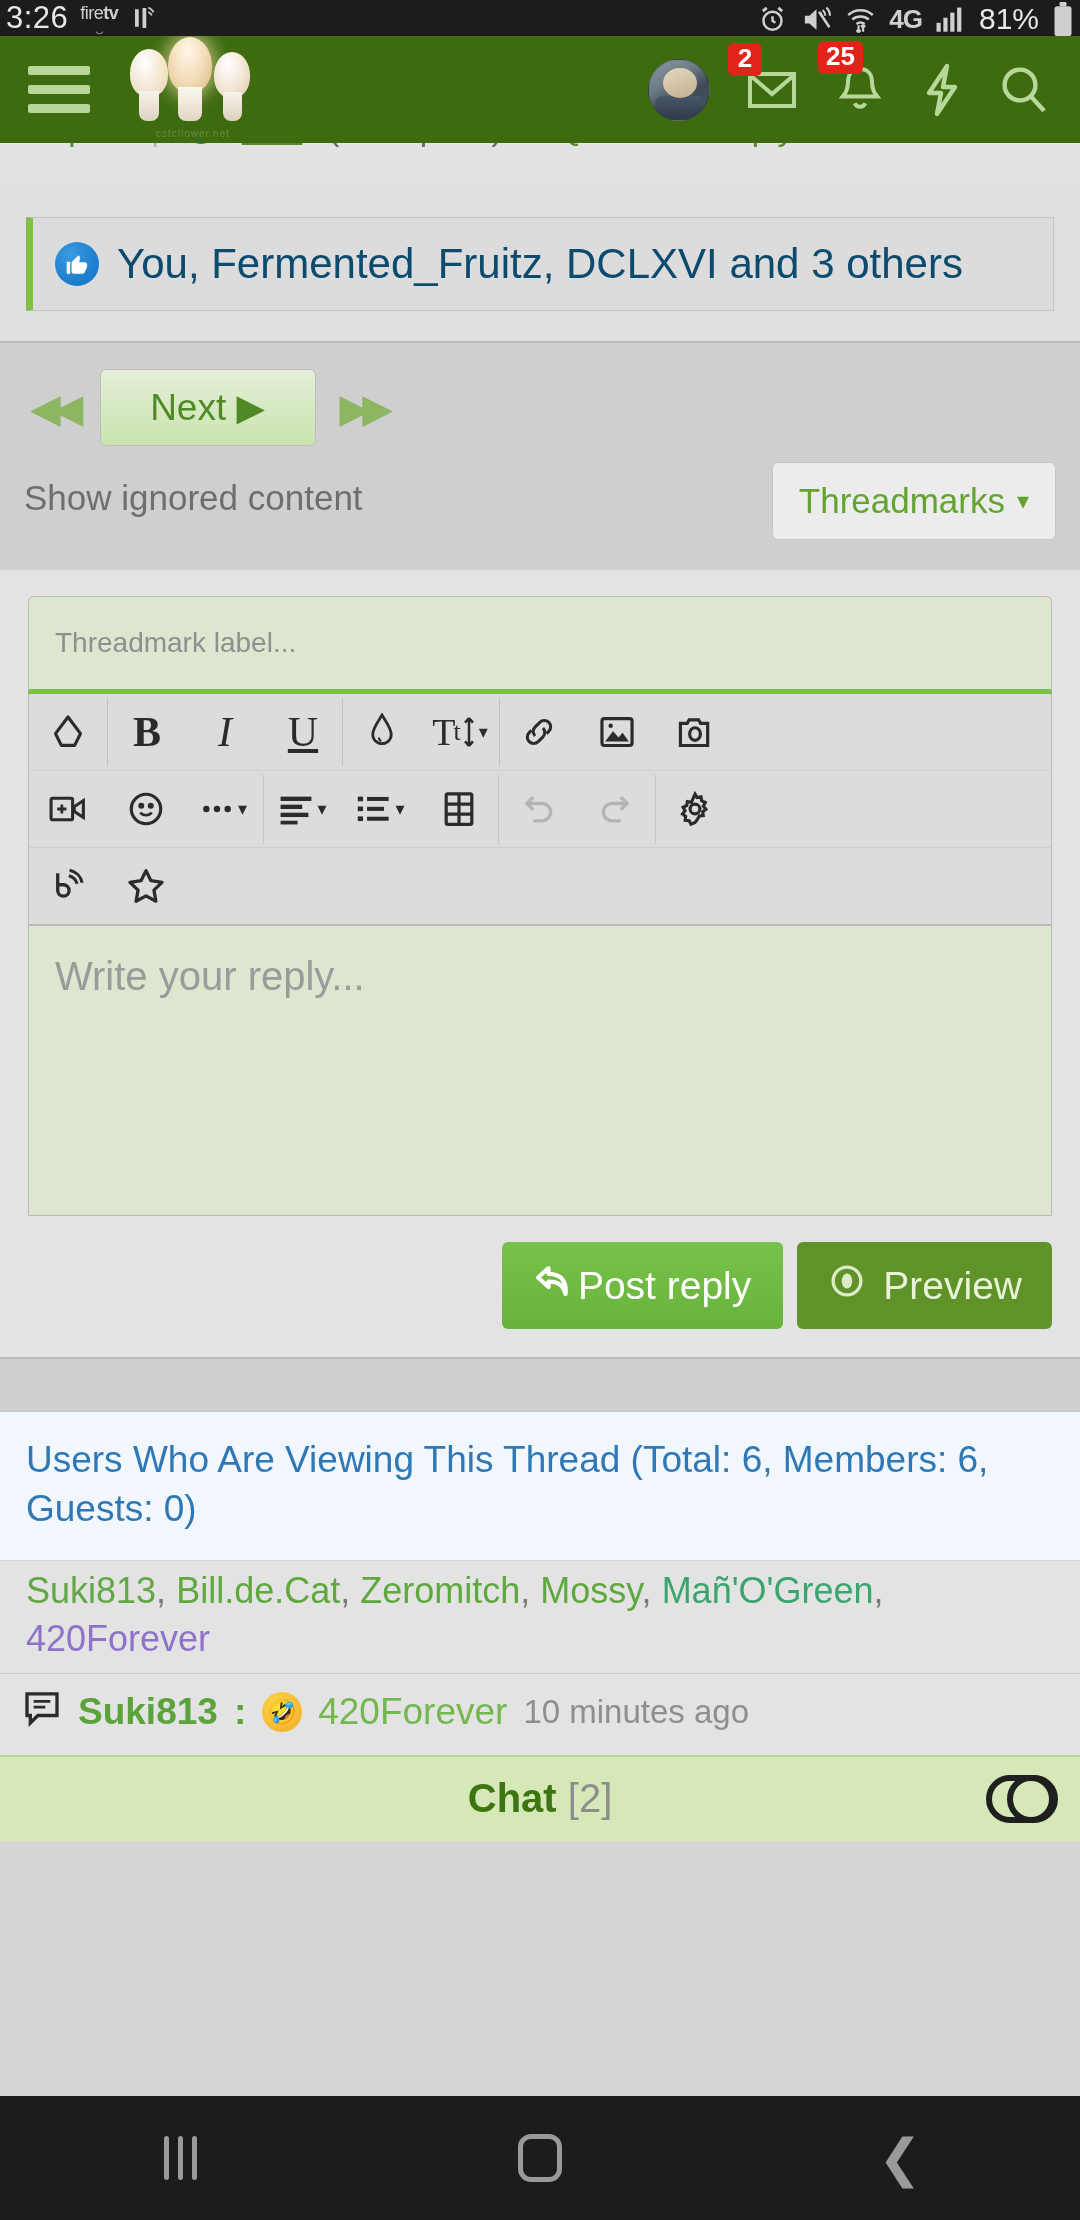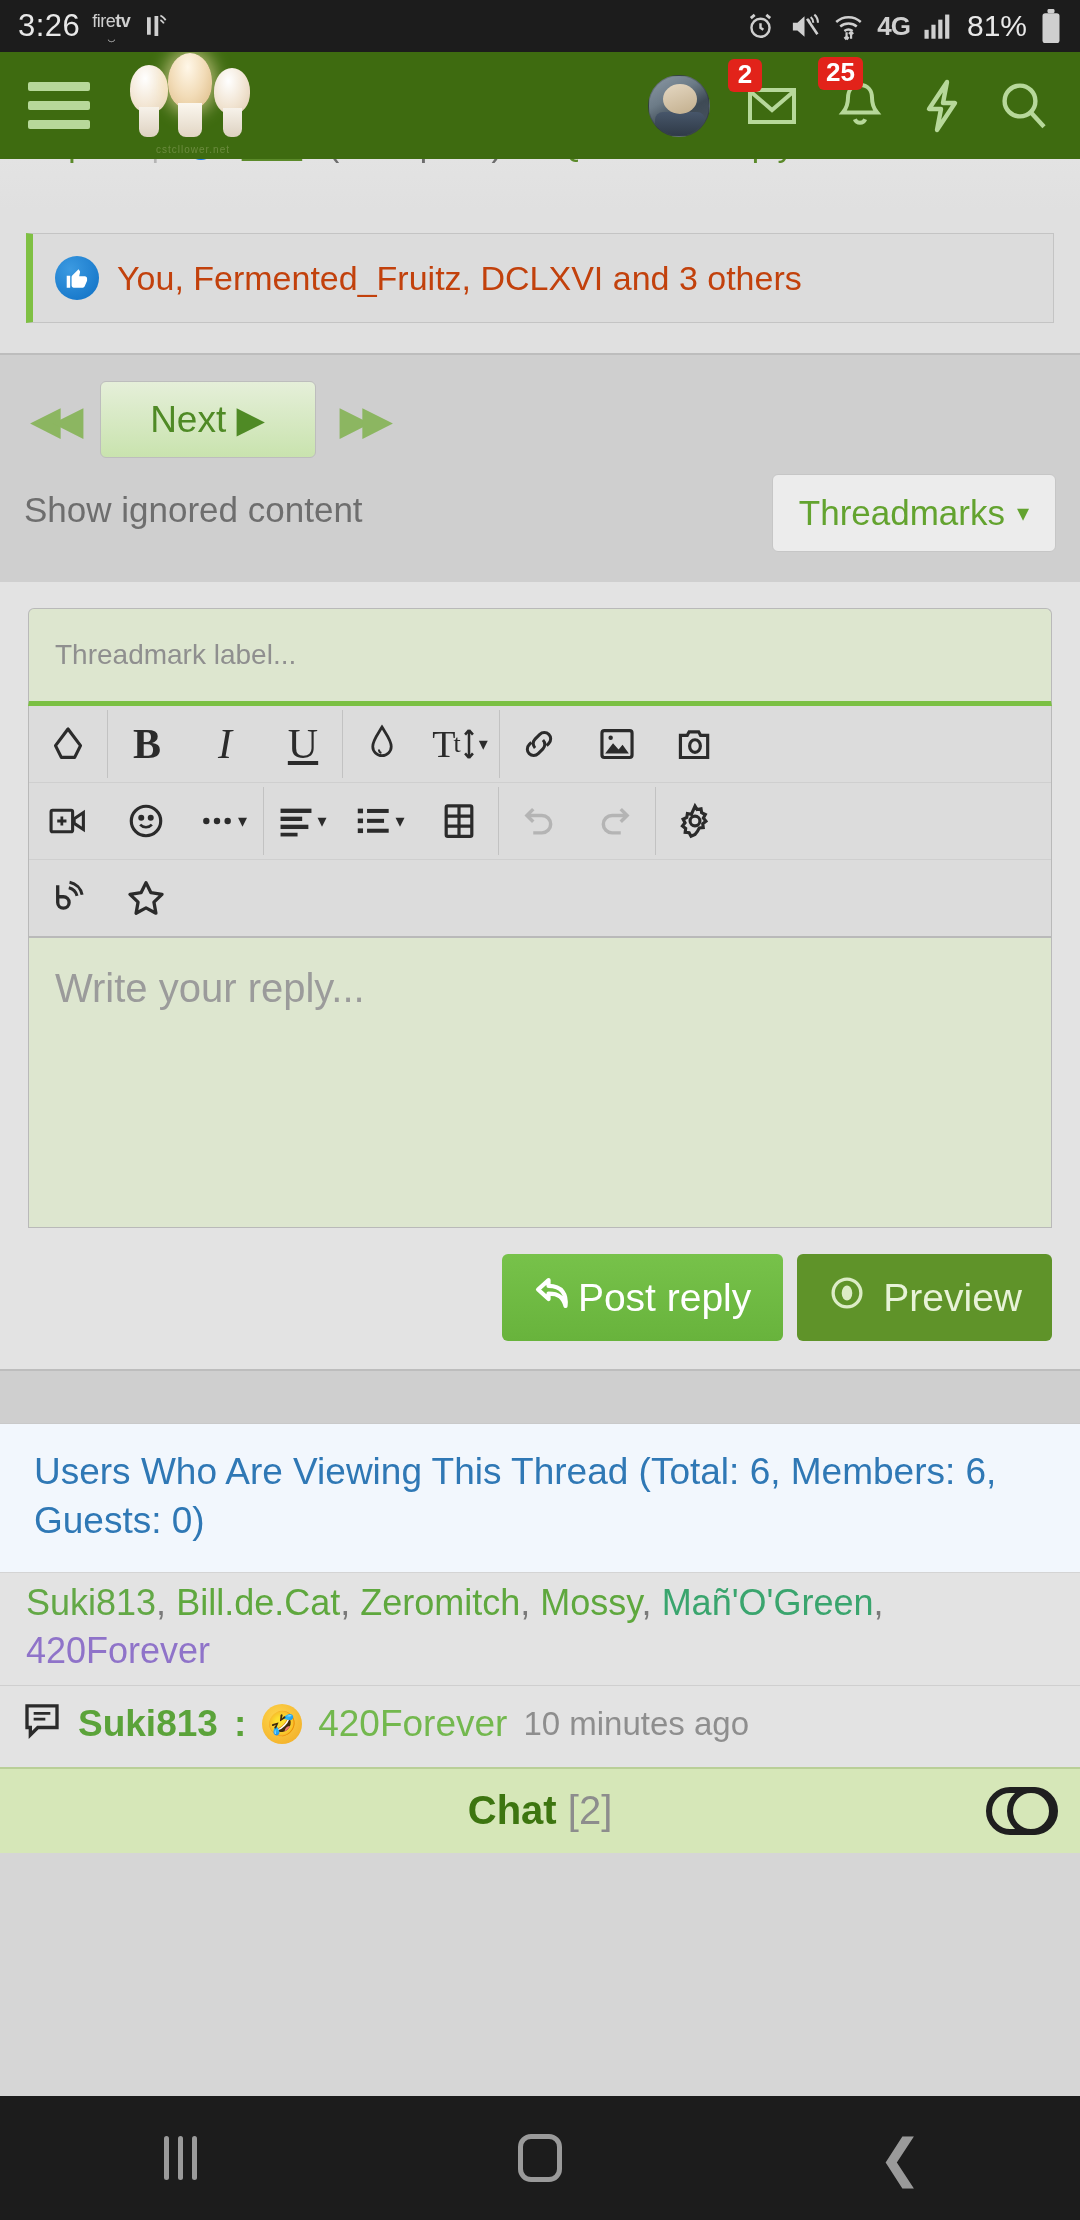--- a/index.html
+++ b/index.html
@@ -5,22 +5,22 @@
   * { box-sizing: border-box; margin: 0; padding: 0; }
   html, body {
     width: 1080px; height: 2220px;
     font-family: "Liberation Sans", sans-serif;
     background: #d6d6d6;
     overflow: hidden;
   }
 
   
   .statusbar {
-    height: 52px; background: #1c1c1c; color: #e8e8e8;
-    display: flex; align-items: center; padding: 0 18px;
+    height: 36px; background: #1c1c1c; color: #e8e8e8;
+    display: flex; align-items: flex-end; padding: 0 6px;
     font-size: 29px;
   }
   .sb-left { display: flex; align-items: center; gap: 12px; }
   .sb-time { font-size: 31px; letter-spacing: .5px; }
   .sb-right { margin-left: auto; display: flex; align-items: center; gap: 13px; }
   .sb-icon { display: inline-flex; align-items: center; justify-content: center; }
   .sb-batt-txt { font-size: 30px; letter-spacing: 0px; }
   .firetv {
     font-size: 17px; line-height: 1; color: #cfcfcf; letter-spacing: -.3px;
     display:flex; flex-direction:column; align-items:center;
@@ -96,21 +96,21 @@
   .likes-wrap { background:#e0e0e0; padding: 24px 26px 30px; }
   .likes {
     background:#dcdcdc; border:1px solid #c4c4c4; border-left: 7px solid #7fc043;
     padding: 22px 22px; display:flex; align-items:center; gap: 18px;
   }
   .thumb-circle {
     width: 44px; height: 44px; border-radius: 50%;
     background: radial-gradient(circle at 35% 30%, #3b9ae1, #0e6fc4);
     display:flex; align-items:center; justify-content:center; flex: 0 0 auto;
   }
-  .likes-text { color: #c2410c; font-size: 34px; }
+  .likes-text { color: #0c4a6e; font-size: 42px; }
 
   
   .pagewrap { background:#cfcfcf; border-top:2px solid #bdbdbd; padding: 26px 24px 30px; }
   .pagerow { display:flex; align-items:center; gap: 18px; }
   .pgarrow { color:#8cb661; font-size: 40px; line-height:1; padding: 0 6px; letter-spacing:-8px;}
   .pgbtn {
     background: linear-gradient(#e5efd9,#c9e3ae);
     border: 1px solid #bdbdbd; border-radius: 6px;
     color:#4f8a25; font-size: 37px; padding: 16px 34px; min-width: 216px; text-align:center;
   }
@@ -158,21 +158,21 @@
   .preview {
     margin-left: 14px; background:#5f9329; border:none; border-radius: 6px;
     color:#e8f3d8; font-size: 39px; padding: 20px 30px; display:flex; align-items:center; gap: 16px;
   }
 
   .gapbar { height: 54px; background:#cfcfcf; border-top:2px solid #bdbdbd; }
 
   
   .viewers-title {
     background:#f2f7fd; border-top:1px solid #c9c9c9; border-bottom:1px solid #d4d4d4;
-    color:#2f78b5; font-size: 37px; line-height: 1.32; padding: 24px 34px 26px;
+    color:#2f78b5; font-size: 37px; line-height: 1.32; padding: 24px 26px 26px;
   }
   .viewers-list {
     background:#e3e3e3; padding: 6px 26px 0; font-size: 36px; line-height: 1.35;
     height: 112px; overflow: hidden; color:#7a7a7a;
   }
   .viewers-list a { text-decoration:none; }
   .u-green  { color:#63a846; }
   .u-green2 { color:#5fa83e; }
   .u-teal   { color:#3aa56e; }
   .u-purple { color:#8f73c9; }

